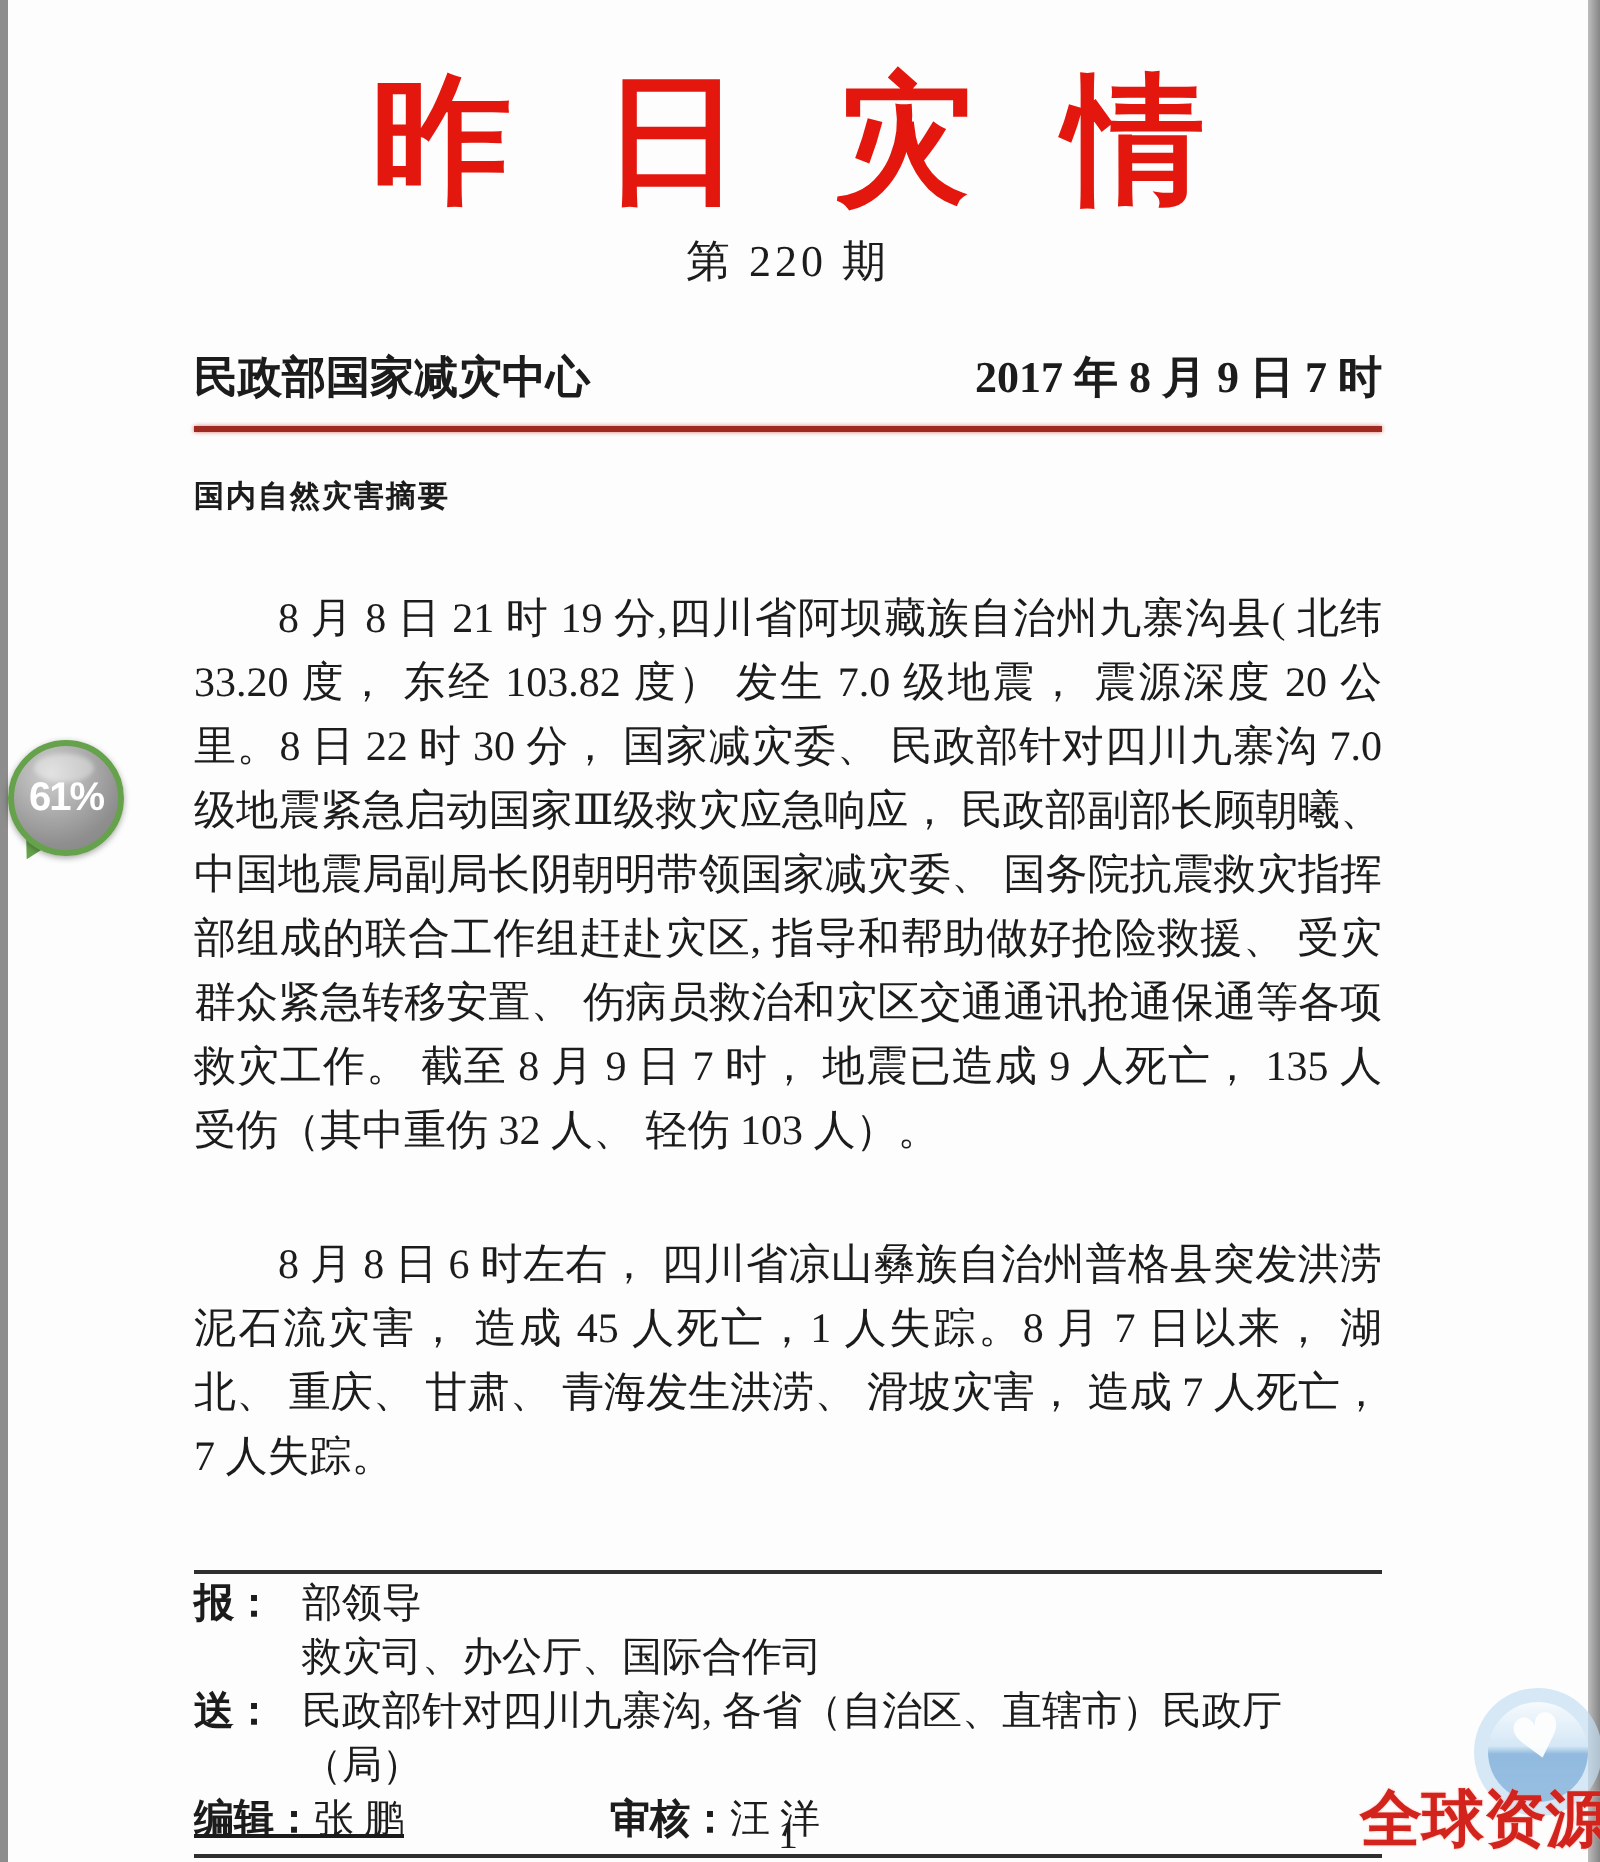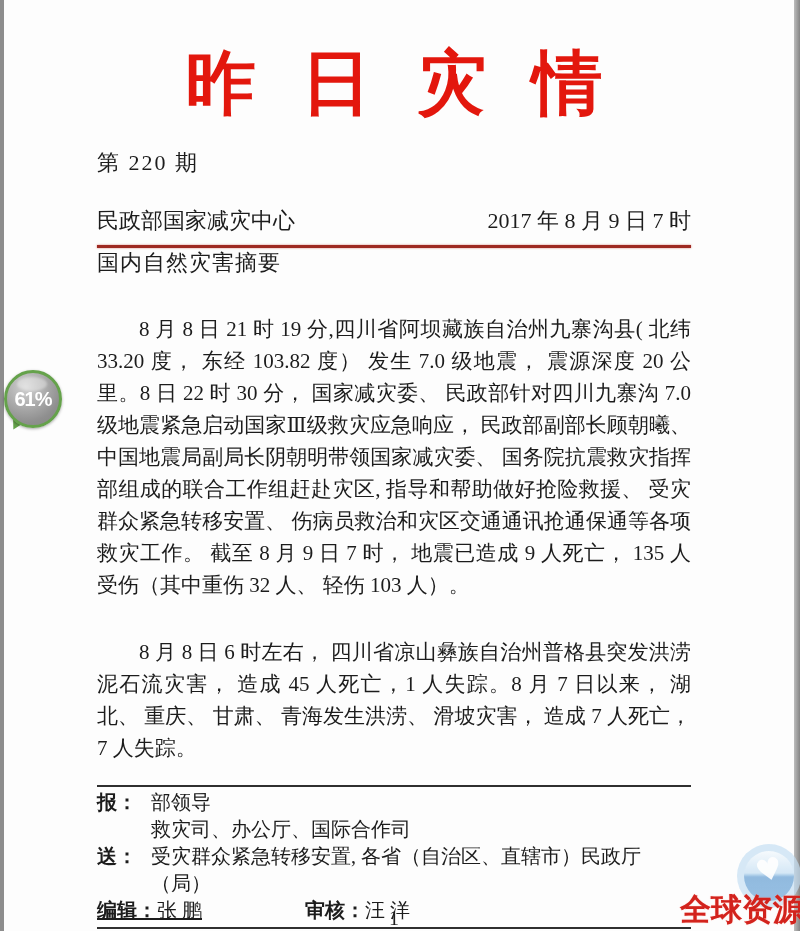--- a/index.html
+++ b/index.html
@@ -11,53 +11,54 @@
     color:#1c1c1c;
     font-family:"Liberation Serif","DejaVu Serif",serif;
   }
   .edge { position:absolute; top:0; height:931px; background:#8d8d8d; }
   .edge-left  { left:0; width:4px; }
   .edge-right { right:0; width:6px; background:linear-gradient(90deg,#bdbdbd,#858585); }
 
   .content { position:absolute; left:97px; top:0; width:594px; }
 
   .doc-title {
-    margin-top:44px;
+    margin-top:32px;
     text-align:center;
     font-size:70px;
     line-height:80px;
     font-weight:bold;
     color:var(--title-red,#e3170d);
     letter-spacing:14px;
     text-indent:14px;
     white-space:nowrap;
   }
   .issue-no {
-    margin-top:24px;
-    text-align:left;
+    margin-top:4px;
+    text-align:center;
     font-size:22px;
     letter-spacing:2px;
   }
   .masthead {
     margin-top:28px;
     display:flex;
     justify-content:space-between;
     align-items:baseline;
     font-size:22px;
-    font-weight:normal;
+    font-weight:bold;
   }
   .red-rule {
     margin-top:9px;
     height:3px;
     background:var(--rule-red,#9e2a22);
     box-shadow:0 0 2px rgba(200,80,70,.8);
   }
   .section-heading {
-    font-size:22px;
-    font-weight:normal;
+    margin-top:23px;
+    font-size:15px;
+    font-weight:bold;
     letter-spacing:1px;
   }
   .body-text { margin-top:6px; }
   .body-text p {
     font-size:21px;
     line-height:32px;
     text-align:justify;
     text-indent:2em;
     margin-top:35px;
   }
@@ -184,21 +185,21 @@
   <div class="footer-body">
     <div class="f-row">
       <span class="f-label">报：</span>
       <span>部领导</span>
     </div>
     <div class="f-row">
       <span class="f-indent">救灾司、办公厅、国际合作司</span>
     </div>
     <div class="f-row">
       <span class="f-label">送：</span>
-      <span>受灾群众紧急转移安置, 各省（自治区、直辖市）民政厅（局）</span>
+      <span>民政部针对四川九寨沟, 各省（自治区、直辖市）民政厅（局）</span>
     </div>
     <div class="sign-row">
       <span class="sign-group sign-editor"><b>编辑：</b><span>张 鹏</span></span>
       <span class="sign-group sign-reviewer"><b>审核：</b><span>汪 洋</span></span>
     </div>
   </div>
   <div class="footer-rule"></div>
 </div>
 
 <div class="page-number">1</div>

